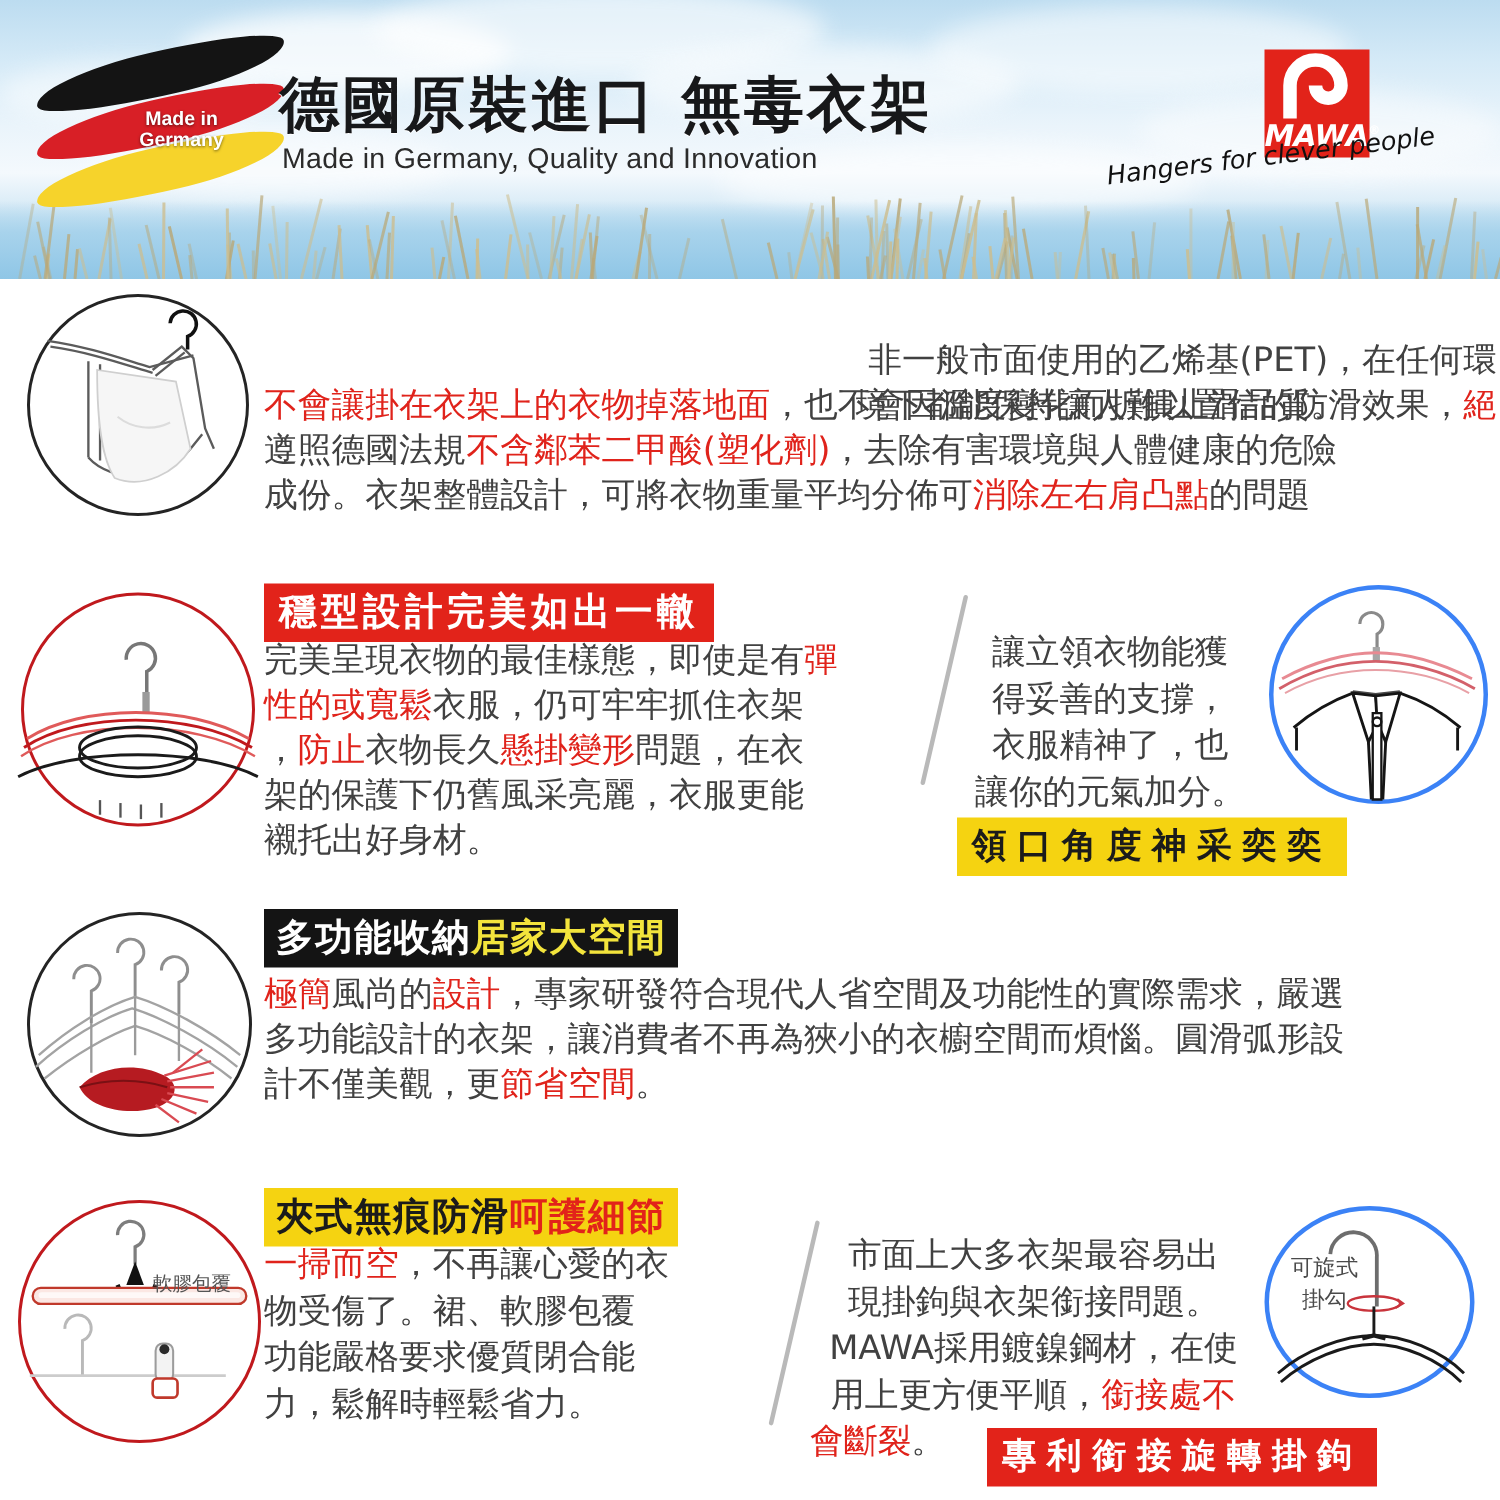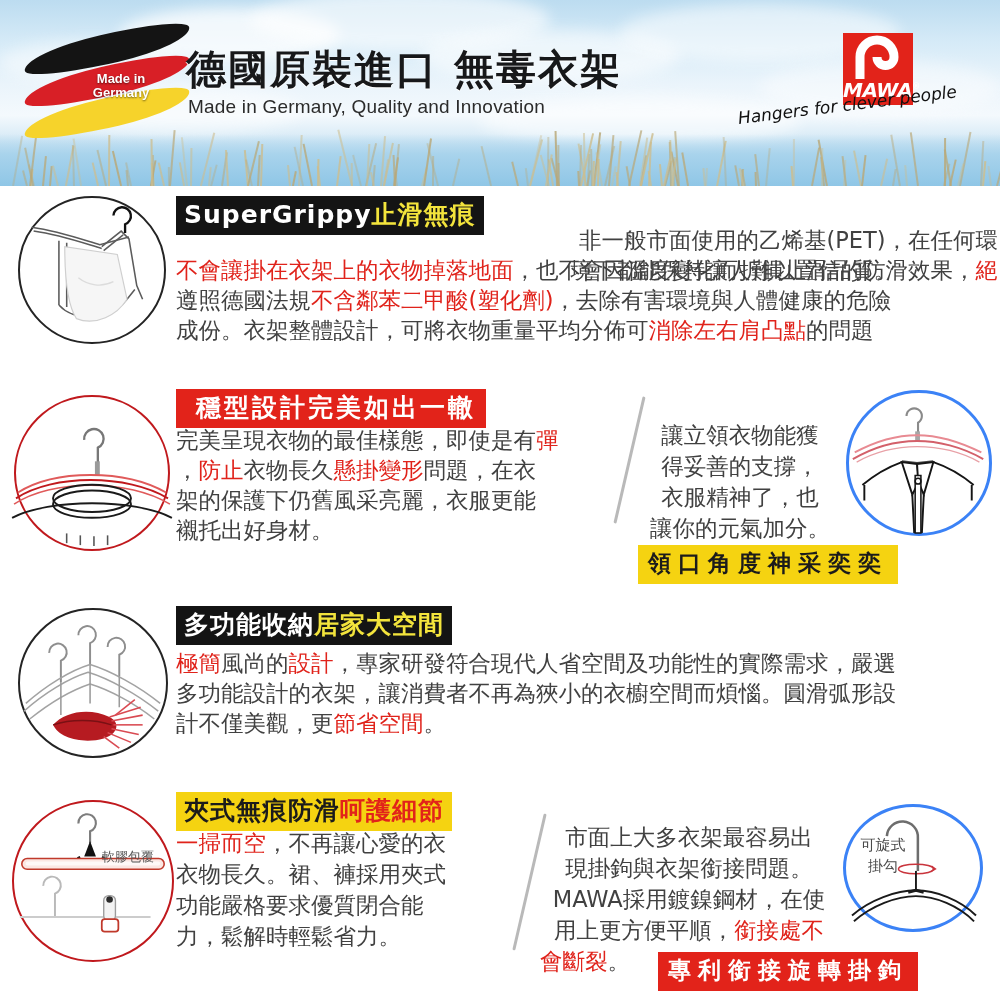--- a/index.html
+++ b/index.html
@@ -87,21 +87,21 @@
   .circle-yellow{border:3px solid #3b82f6;}
 
   
   .chip{
     display:inline-block;box-sizing:border-box;
     font-family:"DejaVu Sans","Liberation Sans",sans-serif;
     font-weight:bold;white-space:nowrap;
   }
   .chip-black{background:#141414;color:#ffffff;padding:2px 8px 4px 8px;font-size:25px;letter-spacing:1px;}
   .chip-black .hl{color:#f3e43c;}
-  .chip-red{background:#e2231a;color:#ffffff;padding:2px 10px 4px 20px;font-size:25px;letter-spacing:3px;}
+  .chip-red{background:#e2231a;color:#ffffff;padding:2px 10px 4px 10px;font-size:25px;letter-spacing:3px;}
   .chip-yellow{background:#f5d311;color:#1b1b1b;padding:2px 8px 4px 8px;font-size:25px;letter-spacing:1px;}
   .chip-yellow .hl{color:#e2231a;}
   .chip-yellow-wide{background:#f5d311;color:#1b1b1b;padding:3px 10px 5px 10px;font-size:23px;letter-spacing:7px;}
   .chip-red-wide{background:#e2231a;color:#ffffff;padding:3px 10px 5px 10px;font-size:23px;letter-spacing:7px;}
 
   .body-txt{
     font-family:"DejaVu Sans","Liberation Sans",sans-serif;
     font-size:22.5px;line-height:30px;color:#414141;letter-spacing:0px;
   }
   .body-txt .r{color:#e0231b;}
@@ -320,23 +320,20 @@
           <path d="M84 50 L104 34 L112 42 L120 90 L126 104"></path>
           <path d="M86 54 L106 38"></path>
           <path d="M40 44 L40 110 M48 46 L48 112"></path>
           <path d="M40 110 C56 128 92 126 110 104 L118 94"></path>
         </g>
         <path d="M46 50 C46 90 50 112 58 124 C78 132 100 120 110 104 L100 58 Z" fill="#f6f6f6" stroke="#cfcfcf" stroke-width="1.2"></path>
         <path d="M60 82 C70 90 84 92 96 86" fill="none" stroke="#dcdcdc" stroke-width="1.4"></path>
       </svg>
     </div>
 
-    <div style="position:absolute;left:176px;top:6px;">
-      <span class="chip chip-black"><span>SuperGrippy</span><span class="hl">止滑無痕</span></span>
-    </div>
 
     <div class="body-txt ta-r" style="position:absolute;left:176px;top:5px;width:822px;">
       <div style="height:30px;"></div>
       <div><span>非一般市面使用的乙烯基(PET)，在任何環</span></div>
       <div><span>境下都能保持讓人難以置信的防滑效果，</span><span class="r">絕</span></div>
     </div>
 
     <div class="body-txt" style="position:absolute;left:176px;top:65px;width:822px;">
       <div><span class="r">不會讓掛在衣架上的衣物掉落地面</span><span>，也不會因溫度變化而折損止滑品質。</span></div>
       <div><span>遵照德國法規</span><span class="r">不含鄰苯二甲酸(塑化劑)</span><span>，去除有害環境與人體健康的危險</span></div>
@@ -365,20 +362,21 @@
         </g>
       </svg>
     </div>
 
     <div style="position:absolute;left:176px;top:4px;">
       <span class="chip chip-red">穩型設計完美如出一轍</span>
     </div>
 
     <div class="body-txt" style="position:absolute;left:176px;top:40px;width:440px;">
       <div><span>完美呈現衣物的最佳樣態，即使是有</span><span class="r">彈</span></div>
+      <div><span class="r">性的或寬鬆</span><span>衣服，仍可牢牢抓住衣架</span></div>
       <div><span>，</span><span class="r">防止</span><span>衣物長久</span><span class="r">懸掛變形</span><span>問題，在衣</span></div>
       <div><span>架的保護下仍舊風采亮麗，衣服更能</span></div>
       <div><span>襯托出好身材。</span></div>
     </div>
 
     <div class="divider" style="left:628px;top:10px;height:130px;transform:rotate(13deg);"></div>
 
     <div class="body-txt ta-c" style="position:absolute;left:640px;top:35px;width:200px;line-height:31px;">
       <div><span>讓立領衣物能獲</span></div>
       <div><span>得妥善的支撐，</span></div>
@@ -470,21 +468,21 @@
       </svg>
       <div class="cap" style="left:88px;top:46px;">軟膠包覆</div>
     </div>
 
     <div style="position:absolute;left:176px;top:2px;">
       <span class="chip chip-yellow"><span>夾式無痕防滑</span><span class="hl">呵護細節</span></span>
     </div>
 
     <div class="body-txt" style="position:absolute;left:176px;top:38px;width:340px;line-height:31px;">
       <div><span class="r">一掃而空</span><span>，不再讓心愛的衣</span></div>
-      <div><span>衣物長久。裙、褲採用夾式</span></div>
+      <div><span>物受傷了。裙、軟膠包覆</span></div>
       <div><span>功能嚴格要求優質閉合能</span></div>
       <div><span>力，鬆解時輕鬆省力。</span></div>
     </div>
 
     <div class="divider" style="left:528px;top:22px;height:140px;transform:rotate(13deg);"></div>
 
     <div class="body-txt ta-c" style="position:absolute;left:540px;top:32px;width:298px;line-height:31px;">
       <div><span>市面上大多衣架最容易出</span></div>
       <div><span>現掛鉤與衣架銜接問題。</span></div>
       <div><span>MAWA採用鍍鎳鋼材，在使</span></div>

